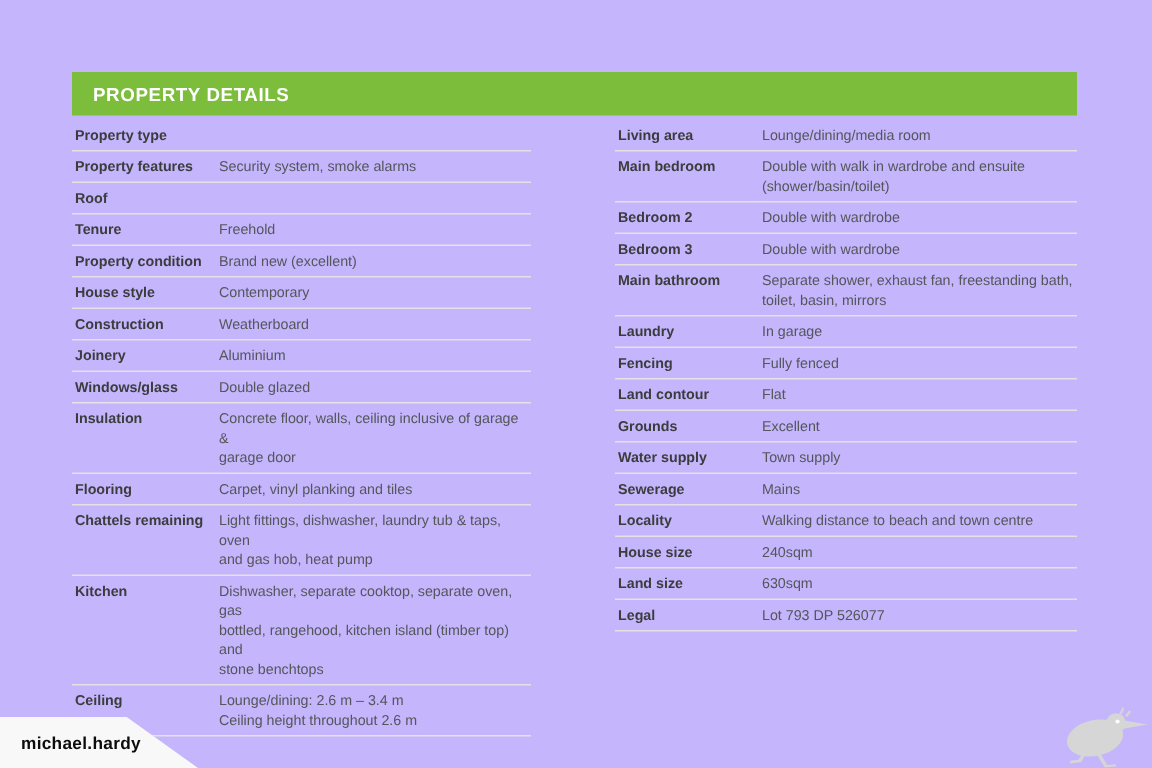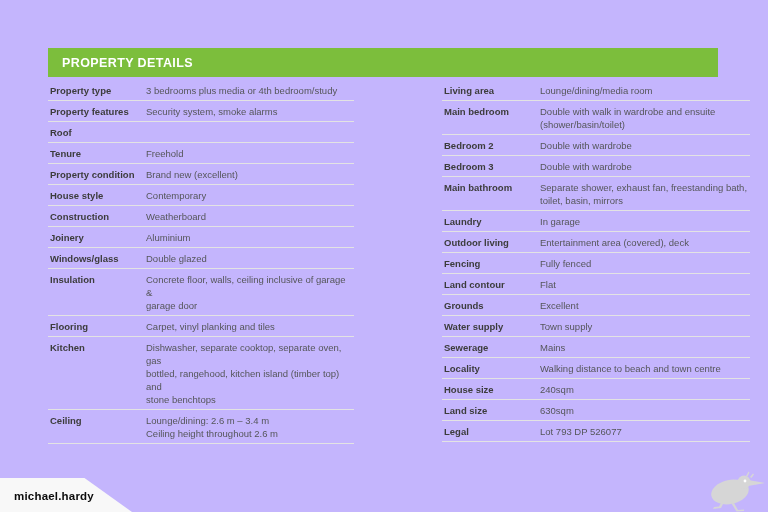--- a/index.html
+++ b/index.html
@@ -11,21 +11,21 @@
   .header-bar {
     position:absolute; left:48px; top:48px; width:670px; height:29px;
     background:#7cbe3c; display:flex; align-items:center; padding-left:14px;
   }
   .header-title {
     color:#ffffff; font-weight:bold; font-size:12.5px; letter-spacing:0.4px;
   }
 
   .col { position:absolute; top:80px; }
   .col-left  { left:48px;  width:306px; }
-  .col-right { left:410px; width:308px;margin-left:32px; }
+  .col-right { left:410px; width:308px; }
 
   .row {
     display:flex; align-items:flex-start;
     border-bottom:1px solid #e3e3e3;
     padding:4px 0 3px 0;
   }
   .lbl {
     flex:none; width:98px; padding-left:2px;
     font-weight:bold; font-size:9.5px; line-height:13px; color:#3c3c3c;
   }
@@ -52,21 +52,20 @@
 
 <div class="page">
 
   <div class="header-bar">
     <span class="header-title">PROPERTY DETAILS</span>
   </div>
 
   <div class="col col-left">
       <div class="row">
         <div class="lbl">Property type</div>
-        <div class="val">3 bedrooms plus media or 4th bedroom/study</div>
       </div>
       <div class="row">
         <div class="lbl">Property features</div>
         <div class="val">Security system, smoke alarms</div>
       </div>
       <div class="row">
         <div class="lbl">Roof</div>
       </div>
       <div class="row">
         <div class="lbl">Tenure</div>
@@ -93,20 +92,25 @@
         <div class="val">Double glazed</div>
       </div>
       <div class="row">
         <div class="lbl">Insulation</div>
         <div class="val">Concrete floor, walls, ceiling inclusive of garage &amp;
 garage door</div>
       </div>
       <div class="row">
         <div class="lbl">Flooring</div>
         <div class="val">Carpet, vinyl planking and tiles</div>
+      </div>
+      <div class="row">
+        <div class="lbl">Chattels remaining</div>
+        <div class="val">Light fittings, dishwasher, laundry tub &amp; taps, oven
+and gas hob, heat pump</div>
       </div>
       <div class="row">
         <div class="lbl">Kitchen</div>
         <div class="val">Dishwasher, separate cooktop, separate oven, gas
 bottled, rangehood, kitchen island (timber top) and
 stone benchtops</div>
       </div>
       <div class="row">
         <div class="lbl">Ceiling</div>
         <div class="val">Lounge/dining: 2.6 m – 3.4 m
@@ -132,24 +136,20 @@
         <div class="val">Double with wardrobe</div>
       </div>
       <div class="row">
         <div class="lbl">Main bathroom</div>
         <div class="val">Separate shower, exhaust fan, freestanding bath,
 toilet, basin, mirrors</div>
       </div>
       <div class="row">
         <div class="lbl">Laundry</div>
         <div class="val">In garage</div>
-      </div>
-      <div class="row">
-        <div class="lbl">Outdoor living</div>
-        <div class="val">Entertainment area (covered), deck</div>
       </div>
       <div class="row">
         <div class="lbl">Fencing</div>
         <div class="val">Fully fenced</div>
       </div>
       <div class="row">
         <div class="lbl">Land contour</div>
         <div class="val">Flat</div>
       </div>
       <div class="row">

